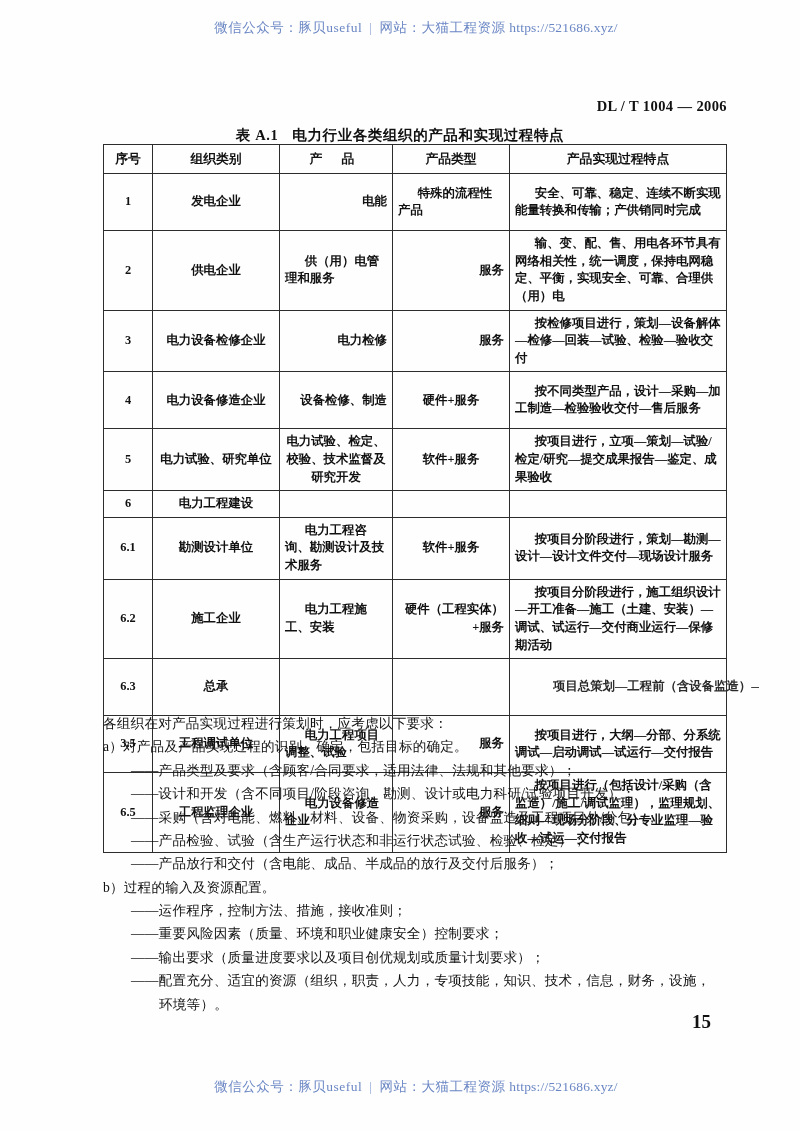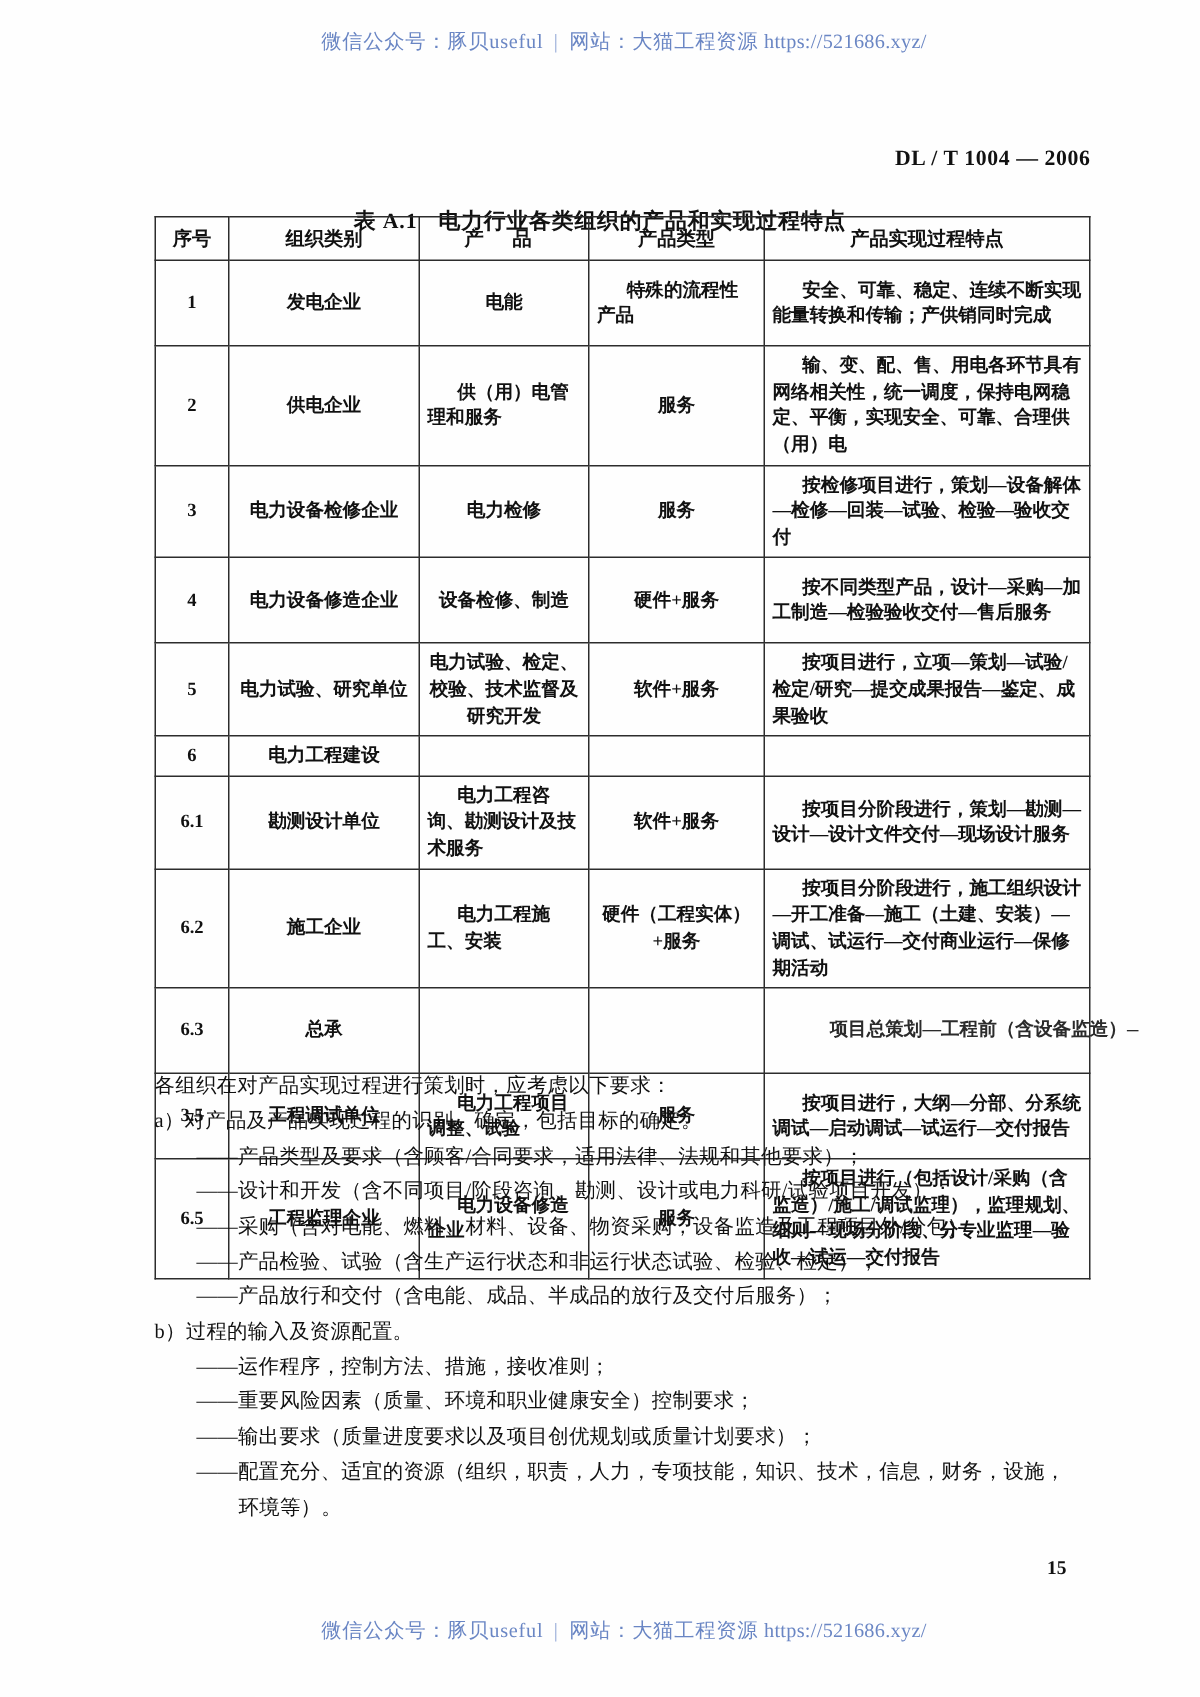--- a/index.html
+++ b/index.html
@@ -54,21 +54,21 @@
     font-weight: bold;
     font-size: 14.5px;
     letter-spacing: 0.4px;
     font-family: "Liberation Serif", "DejaVu Serif", serif;
   }
 
   
   .table-caption {
     position: absolute;
     left: 0;
-    top: 138px;
+    top: 126px;
     width: 800px;
     text-align: center;
     font-weight: bold;
     font-size: 14.5px;
     letter-spacing: 0.6px;
   }
   .table-caption .cap-label { margin-right: 14px; }
 
   
   .tbl-wrap {
@@ -99,21 +99,21 @@
   table.spec .c-no    { width: 40px;  text-align: center; }
   table.spec .c-org   { width: 118px; text-align: center; }
   table.spec .c-prod  { width: 104px; }
   table.spec .c-type  { width: 108px; }
   table.spec .c-feat  { }
 
   .th-space { letter-spacing: 8px; padding-left: 8px; }
 
   td.indent-txt { text-indent: 1.6em; }
   td.ctr { text-align: center; }
-  td.lft { text-align: center; }
+  td.lft { text-align: right; }
 
   .row-tall td { height: 48px; }
 
   
   .faded-cell {
     position: relative;
     color: #2b2b2b;
   }
   .shifted {
     display: block;
@@ -137,23 +137,23 @@
   .lvl0 { text-indent: 0; }
   .dash {
     padding-left: 28px;
   }
   .cont { padding-left: 56px; }
 
   
   .page-no {
     position: absolute;
     right: 89px;
-    top: 1037px;
-    font-weight: bold;
-    font-size: 13px;
+    top: 1011px;
+    font-weight: bold;
+    font-size: 19px;
   }
 </style>
 </head>
 <body>
 
 <div class="page">
 
   <div class="watermark" id="watermark-top">
     <span>微信公众号：</span><span>豚贝useful</span><span class="sep">|</span><span>网站：</span><span>大猫工程资源</span>&nbsp;<span class="url">https://521686.xyz/</span>
   </div>

